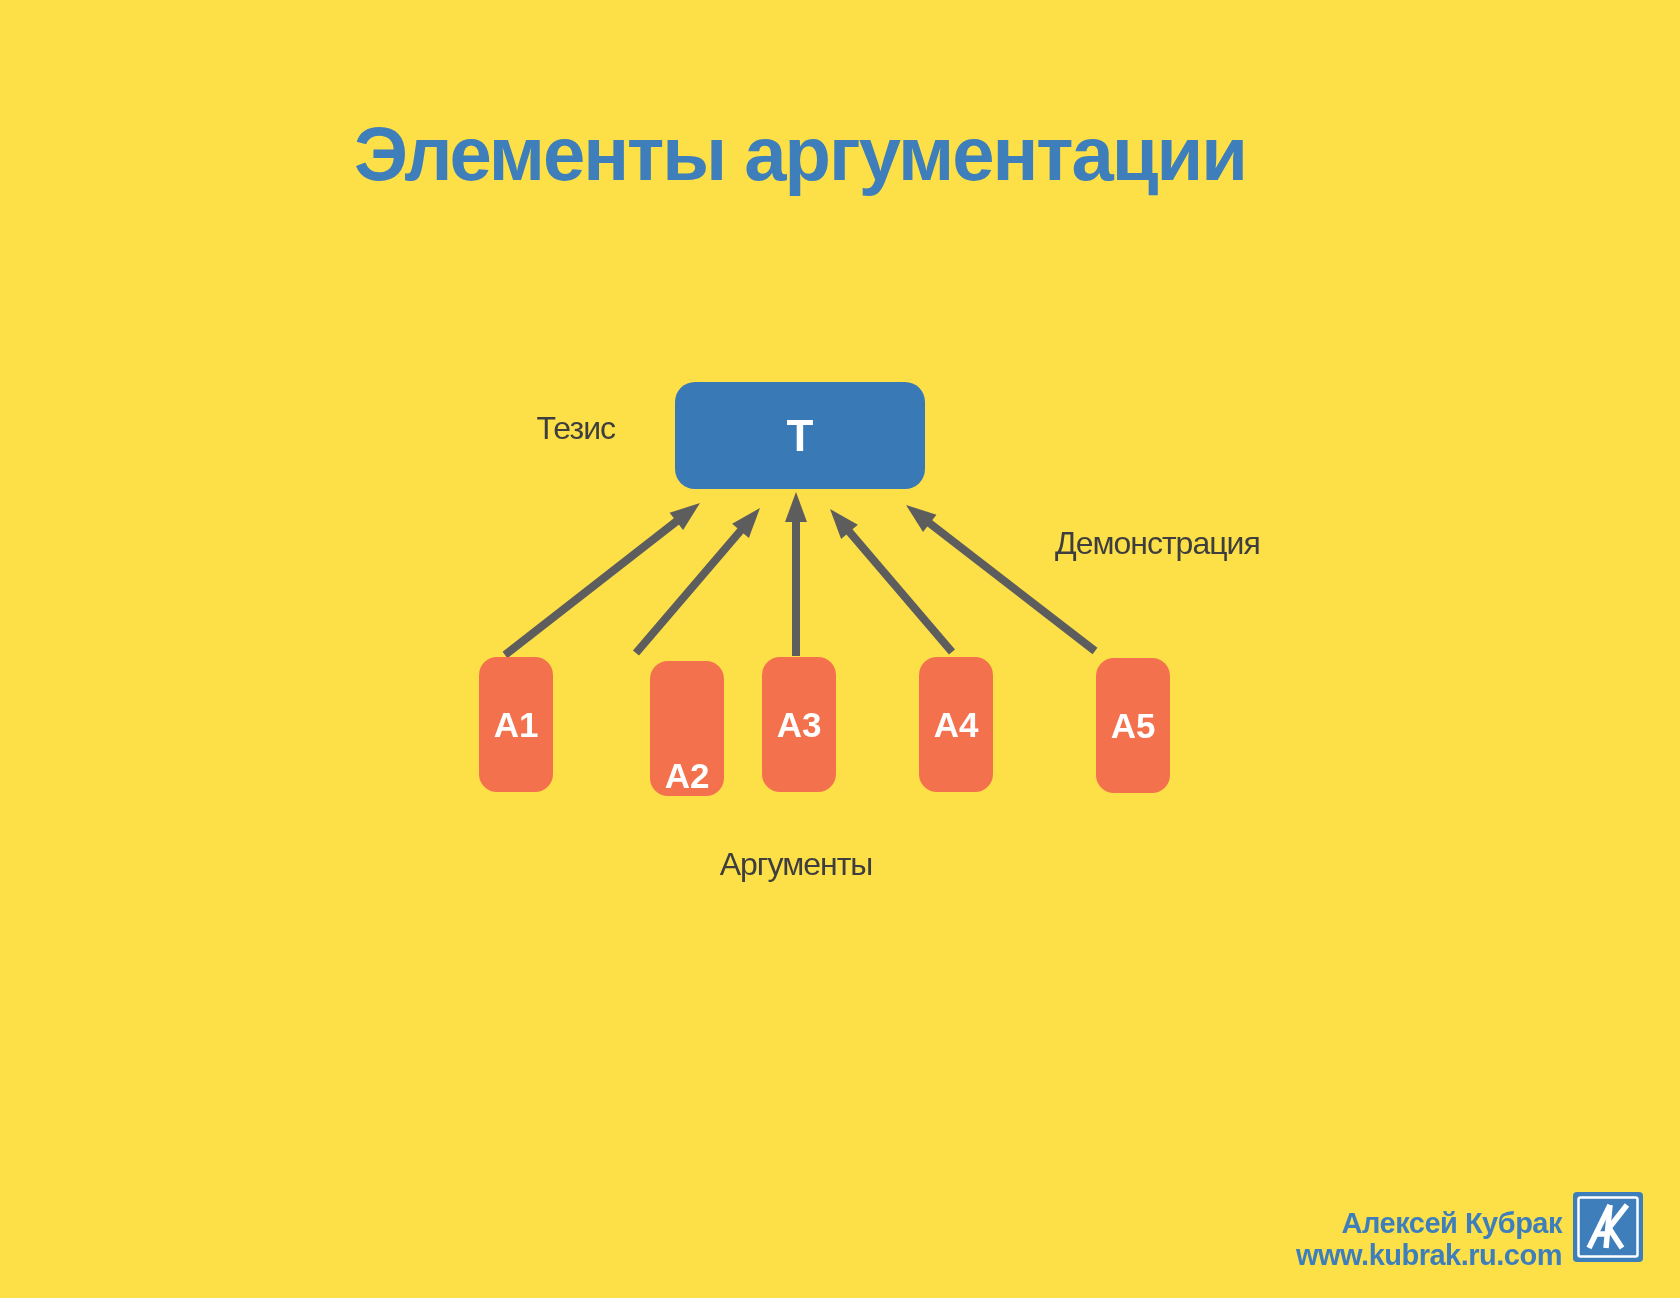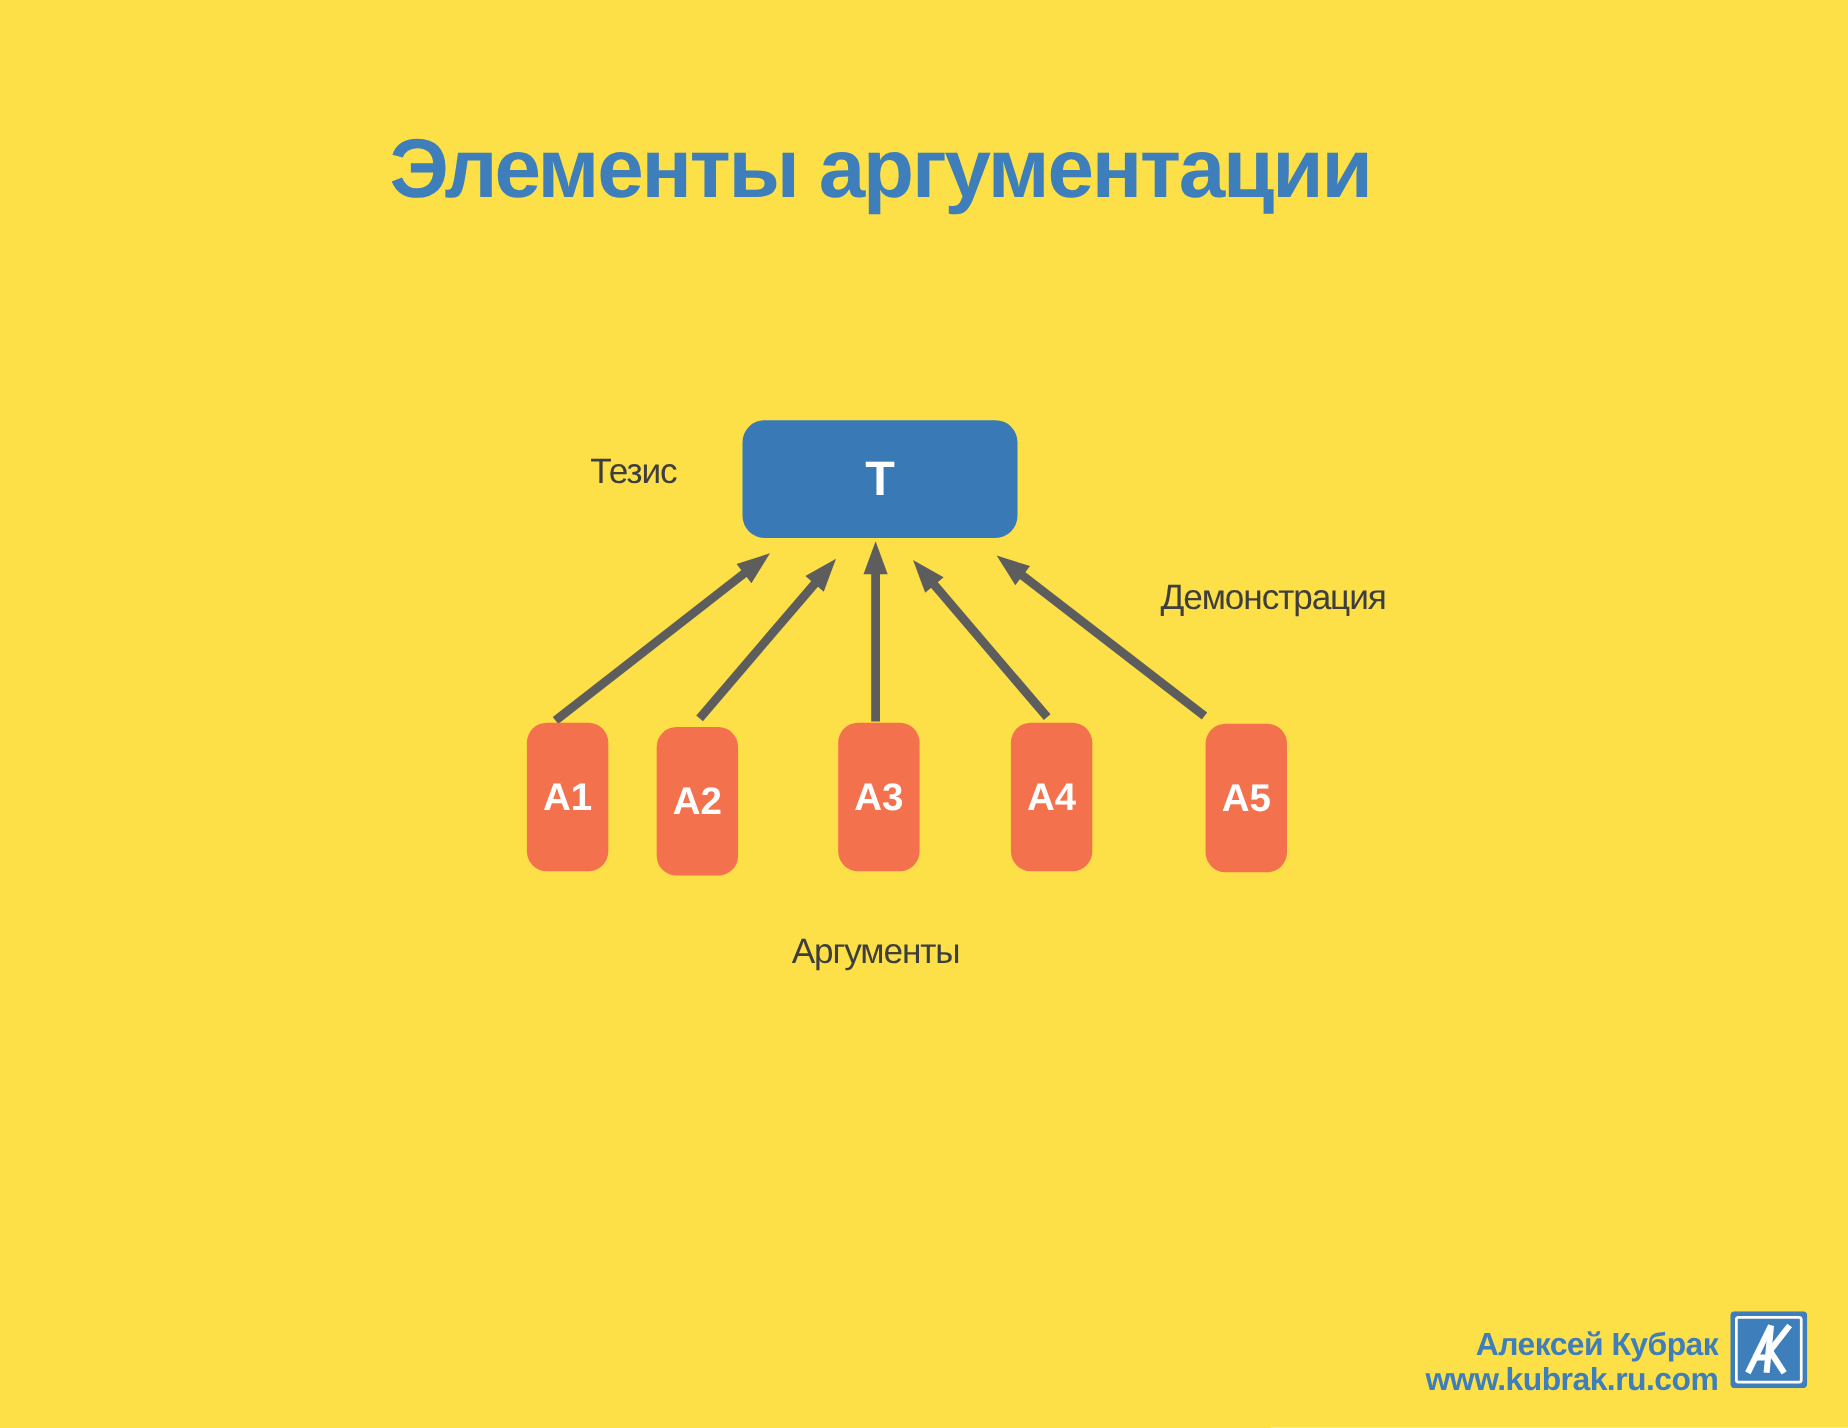--- a/index.html
+++ b/index.html
@@ -46,21 +46,21 @@
     position:absolute;
     width:74px; height:135px;
     background:#f4714e;
     border-radius:18px;
     display:flex; align-items:center; justify-content:center;
     color:#ffffff;
     font-size:35px;
     font-weight:bold;
   }
   .a1{ left:479px; top:657px; }
-  .a2{ left:597px; top:661px; }
+  .a2{ left:650px; top:661px;align-items:flex-end; }
   .a3{ left:762px; top:657px; }
   .a4{ left:919px; top:657px; }
   .a5{ left:1077px; top:658px;margin-left:19px; }
   #arrows-svg{
     position:absolute; left:0; top:0;
     width:1680px; height:1298px;
     pointer-events:none;
   }
   .footer-text{
     position:absolute;

